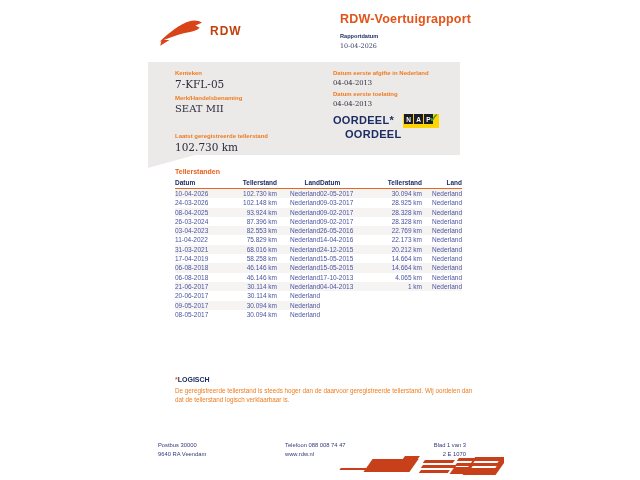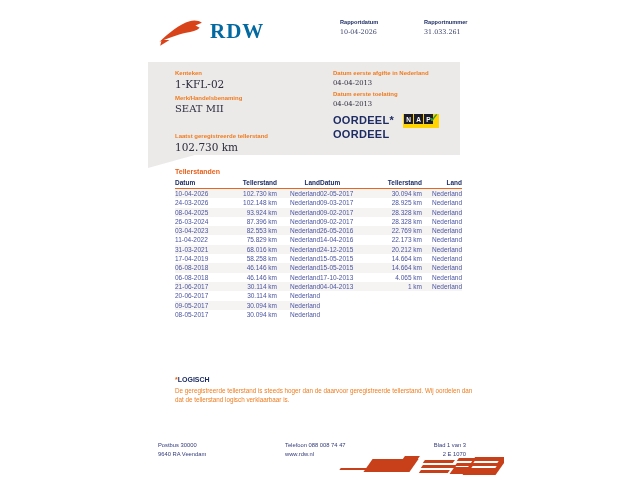--- a/index.html
+++ b/index.html
@@ -4,21 +4,21 @@
 <style>
   html,body{margin:0;padding:0;}
   body{
     width:640px;height:480px;background:#ffffff;position:relative;overflow:hidden;
     font-family:"Liberation Sans",sans-serif;color:#22306e;
   }
   .abs{position:absolute;}
 
   
   .logo-wrap{left:158px;top:14px;width:170px;height:40px;display:flex;align-items:center;}
-  .logo-text{font-family:Liberation Serif, serif;font-weight:bold;font-size:21px;color:#0369a1;letter-spacing:1px;margin-left:6px;margin-top:-6px;}
+  .logo-text{font-family:Liberation Sans, sans-serif;font-weight:bold;font-size:12px;color:#c2410c;letter-spacing:1px;margin-left:6px;margin-top:-6px;}
   .report-head{left:340px;top:12px;width:170px;}
   .report-title{color:#e3541a;font-weight:bold;font-size:12.5px;letter-spacing:.2px;}
   .report-meta{display:flex;margin-top:7px;}
   .meta-col{width:84px;}
   .meta-label{font-size:5.6px;font-weight:bold;color:#1d2d63;}
   .meta-value{font-family:"DejaVu Serif",serif;font-size:6.4px;color:#333a66;margin-top:3px;}
 
   
   .vbox{left:148px;top:62px;width:312px;height:106px;background:#ecE9e9;background:#ece9e9;
     clip-path:polygon(0 0,100% 0,100% 87.7%,15% 87.7%,0 100%);}
@@ -28,21 +28,21 @@
   .v-kenteken{left:27px;top:16px;font-size:10.5px;}
   .v-merk-label{left:27px;top:33px;}
   .v-merk{left:27px;top:41px;font-size:10px;}
   .v-tellerstand-label{left:27px;top:71px;}
   .v-tellerstand{left:27px;top:79px;font-size:10.5px;}
   .v-afgifte-label{left:185px;top:8px;}
   .v-afgifte{left:185px;top:17px;font-size:6.8px;}
   .v-toelating-label{left:185px;top:29px;}
   .v-toelating{left:185px;top:38px;font-size:6.8px;}
   .v-oordeel1{left:185px;top:52px;font-size:11px;font-weight:bold;color:#1d2d63;letter-spacing:.3px;}
-  .v-oordeel2{left:185px;top:66px;font-size:11px;font-weight:bold;color:#1d2d63;letter-spacing:.3px;}
+  .v-oordeel2{left:197px;top:66px;font-size:11px;font-weight:bold;color:#1d2d63;letter-spacing:.3px;}
 
   
   .nap{left:255px;top:52px;width:36px;height:14px;background:#ffd400;}
   .nap-sq{position:absolute;top:0;width:9px;height:10px;background:#1c1c28;color:#fff;
     font-size:6.5px;font-weight:bold;display:flex;align-items:center;justify-content:center;}
   .nap-check{position:absolute;right:0px;top:-3px;color:#2f9e3a;font-size:12px;font-weight:bold;}
 
   
   .section-title{left:175px;top:168px;font-size:7px;font-weight:bold;color:#e8601c;}
   .otable{top:179px;font-size:6.5px;color:#4a54a0;}
@@ -90,35 +90,32 @@
   <span>
     <svg width="46" height="32" viewBox="0 0 64 44">
       <path d="M2 36 C 14 24, 30 11, 44 7 C 50 5, 57 6, 61 9 L 52 13 L 58 16 C 54 20, 47 22, 39 23 C 27 26, 11 31, 2 36 Z" fill="#d8431a"></path>
       <path d="M3 41 L 16 33 L 5 33 Z" fill="#d8431a"></path>
     </svg>
   </span>
   <span class="logo-text">RDW</span>
 </div>
 
 <div class="abs report-head">
+  <div class="report-title">RDW-Voertuigrapport</div>
   <div class="report-meta">
     <div class="meta-col">
       <div class="meta-label">Rapportdatum</div>
       <div class="meta-value">10-04-2026</div>
     </div>
-    <div class="meta-col">
-      <div class="meta-label">Rapportnummer</div>
-      <div class="meta-value">31.033.261</div>
-    </div>
   </div>
 </div>
 
 <div class="abs vbox">
   <div class="abs olabel v-kenteken-label">Kenteken</div>
-  <div class="abs serif-val v-kenteken">1-KFL-02</div>
+  <div class="abs serif-val v-kenteken">7-KFL-05</div>
   <div class="abs olabel v-merk-label">Merk/Handelsbenaming</div>
   <div class="abs serif-val v-merk">SEAT MII</div>
   <div class="abs olabel v-tellerstand-label">Laatst geregistreerde tellerstand</div>
   <div class="abs serif-val v-tellerstand">102.730 km</div>
 
   <div class="abs olabel v-afgifte-label">Datum eerste afgifte in Nederland</div>
   <div class="abs serif-val v-afgifte">04-04-2013</div>
   <div class="abs olabel v-toelating-label">Datum eerste toelating</div>
   <div class="abs serif-val v-toelating">04-04-2013</div>
 

